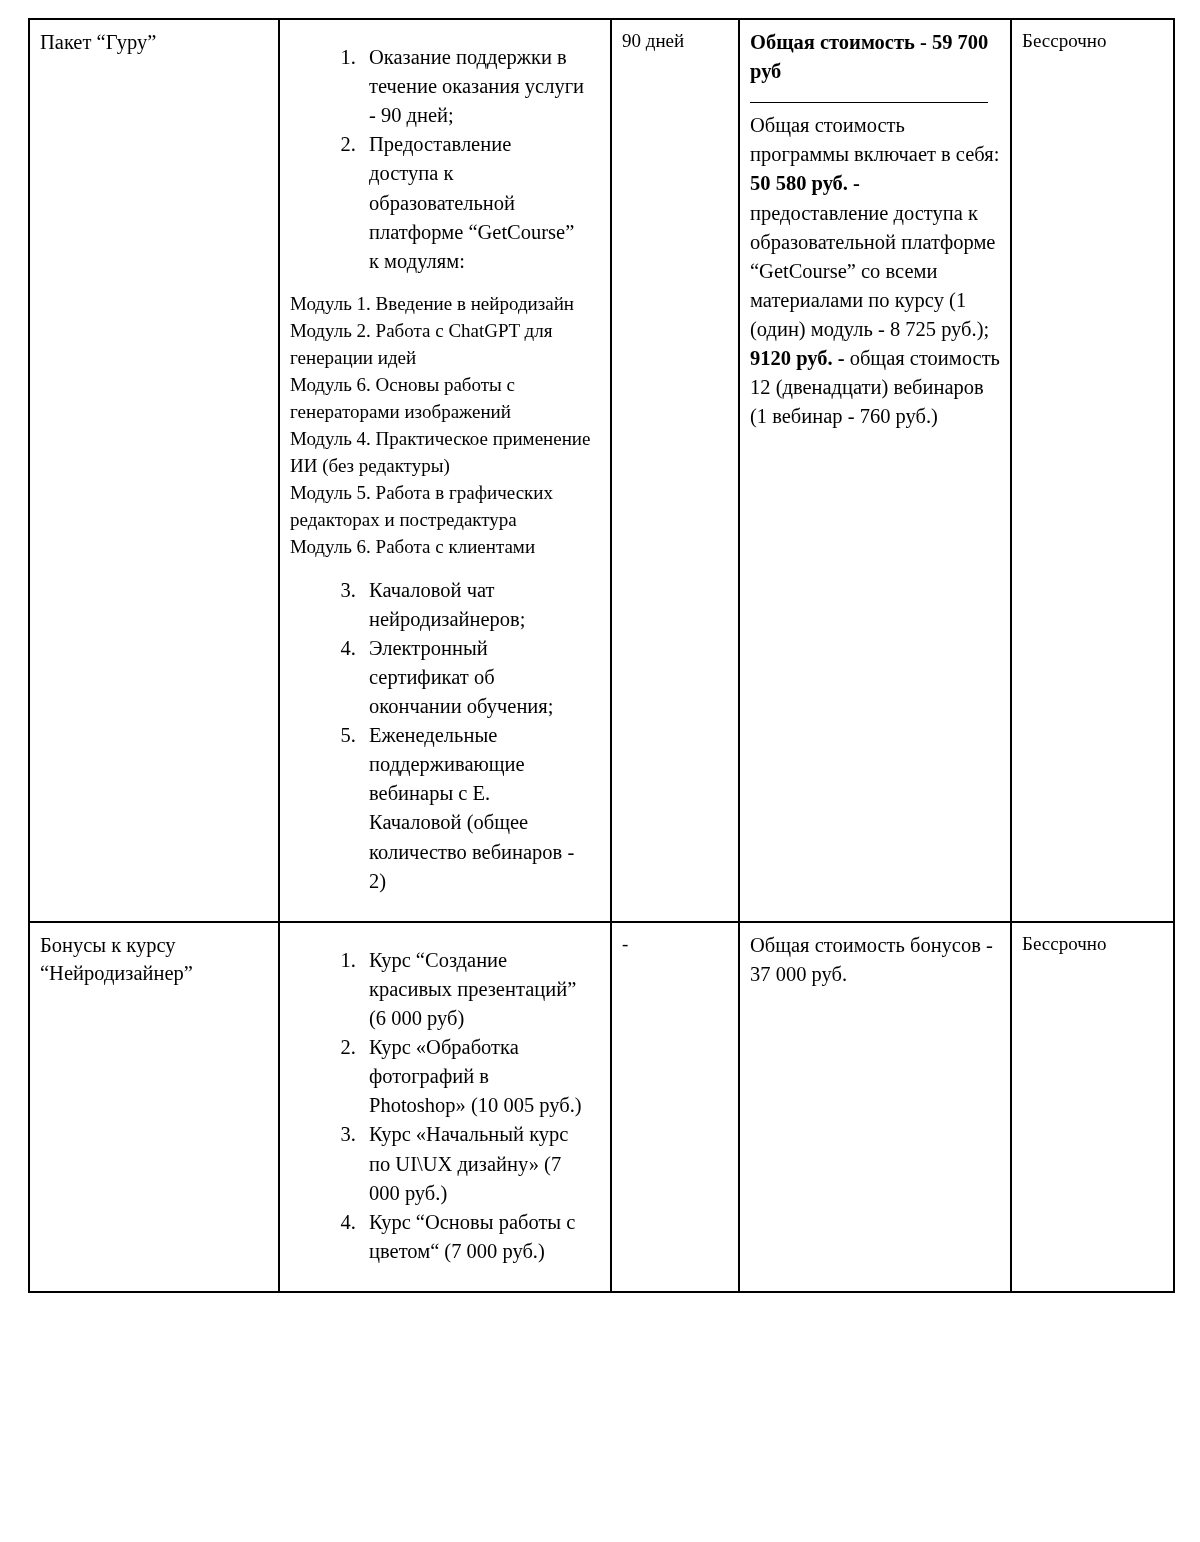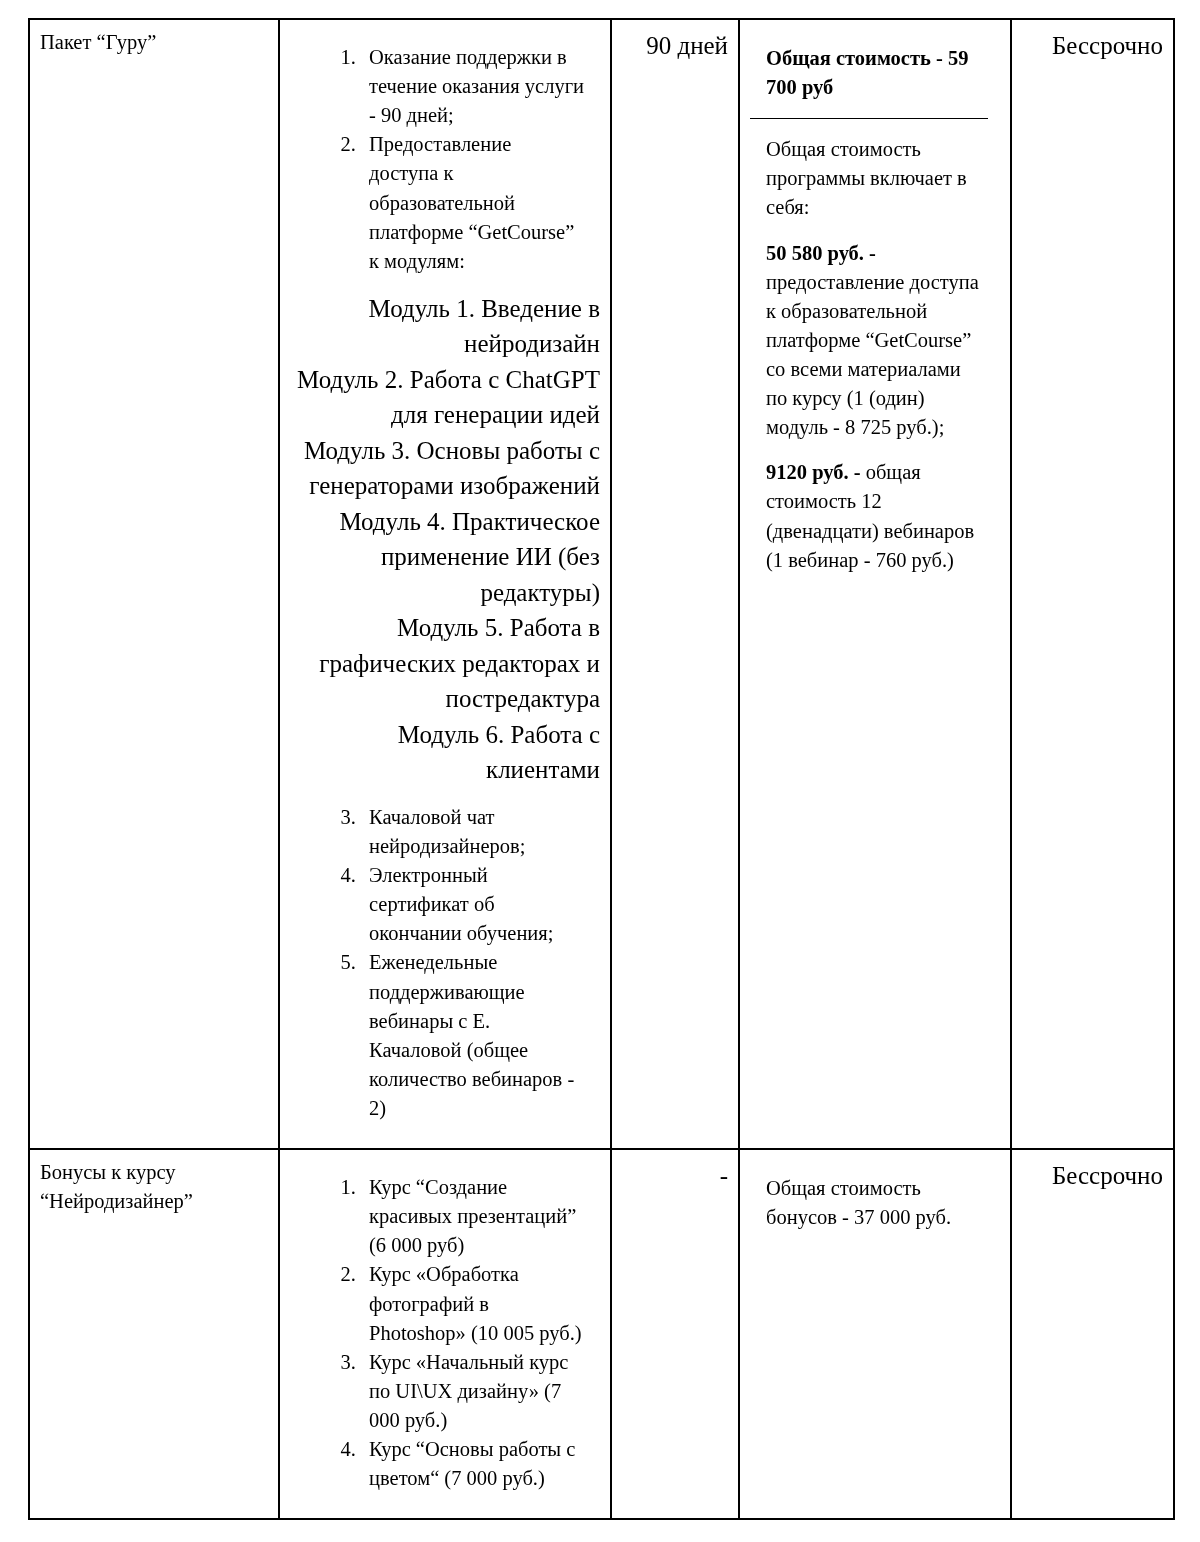--- a/index.html
+++ b/index.html
@@ -35,23 +35,22 @@
   col.c2 { width: 332px; }
   col.c3 { width: 128px; }
   col.c4 { width: 272px; }
   col.c5 { width: 163px; }
 
   .cell-title {
     font-size: 20.5px;
     line-height: 1.4;
   }
   .plain-line {
-    font-size: 25px;
+    font-size: 19px;
     line-height: 1.42;
-    text-align: right;
   }
   ol.numlist {
     margin: 15px;
     padding-left: 56px;
     list-style-position: outside;
   }
   ol.numlist > li {
     margin: 0 0 0 0;
     padding-left: 8px;
   }
@@ -62,21 +61,21 @@
     margin-top: 12px;
   }
   .bold { font-weight: bold; }
   .hr-rule {
     border: none;
     border-top: 1.5px solid #000;
     margin: 16px 0 8px 0;
     width: 238px;
   }
   .price-block p {
-    margin: 16px;
+    margin: 0;
   }
 </style>
 </head>
 <body>
 
 <div class="page">
   <table class="doc-table">
     <colgroup>
       <col class="c1">
         <col class="c2">
@@ -91,21 +90,21 @@
           <div class="cell-title">Пакет “Гуру”</div>
         </td>
         <td>
           <ol class="numlist" start="1">
             <li>Оказание поддержки в течение оказания услуги - 90 дней;</li>
             <li>Предоставление доступа к образовательной платформе “GetCourse” к модулям:</li>
           </ol>
           <div class="modules">
             <div class="plain-line">Модуль 1. Введение в нейродизайн</div>
             <div class="plain-line">Модуль 2. Работа с ChatGPT для генерации идей</div>
-            <div class="plain-line">Модуль 3. Основы работы с генераторами изображений</div>
+            <div class="plain-line">Модуль 6. Основы работы с генераторами изображений</div>
             <div class="plain-line">Модуль 4. Практическое применение ИИ (без редактуры)</div>
             <div class="plain-line">Модуль 5. Работа в графических редакторах и постредактура</div>
             <div class="plain-line">Модуль 6. Работа с клиентами</div>
           </div>
           <ol class="numlist" start="3">
             <li>Качаловой чат нейродизайнеров;</li>
             <li>Электронный сертификат об окончании обучения;</li>
             <li>Еженедельные поддерживающие вебинары с Е. Качаловой (общее количество вебинаров - 2)</li>
           </ol>
         </td>

